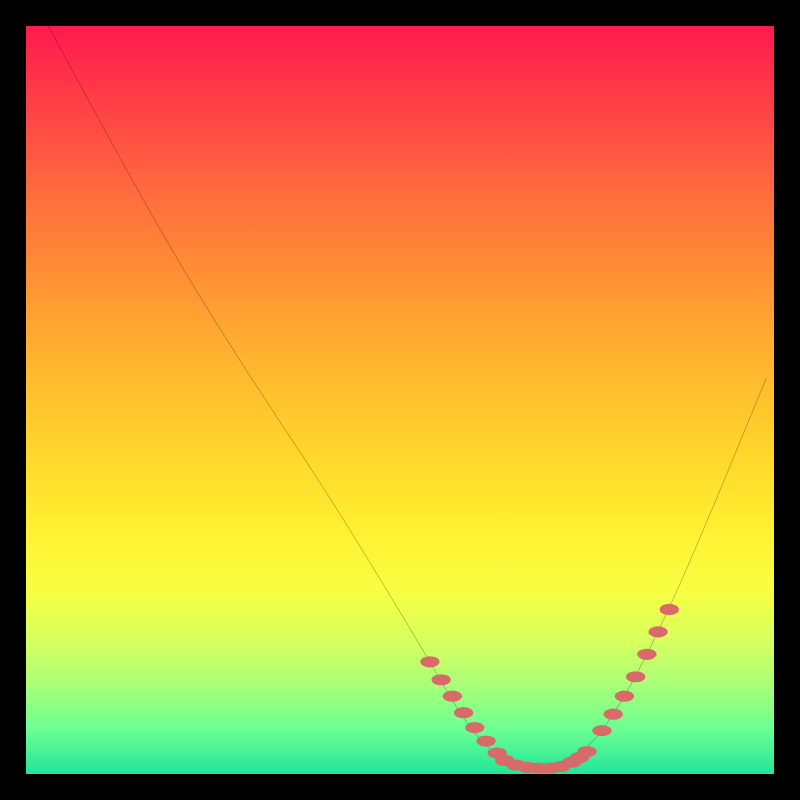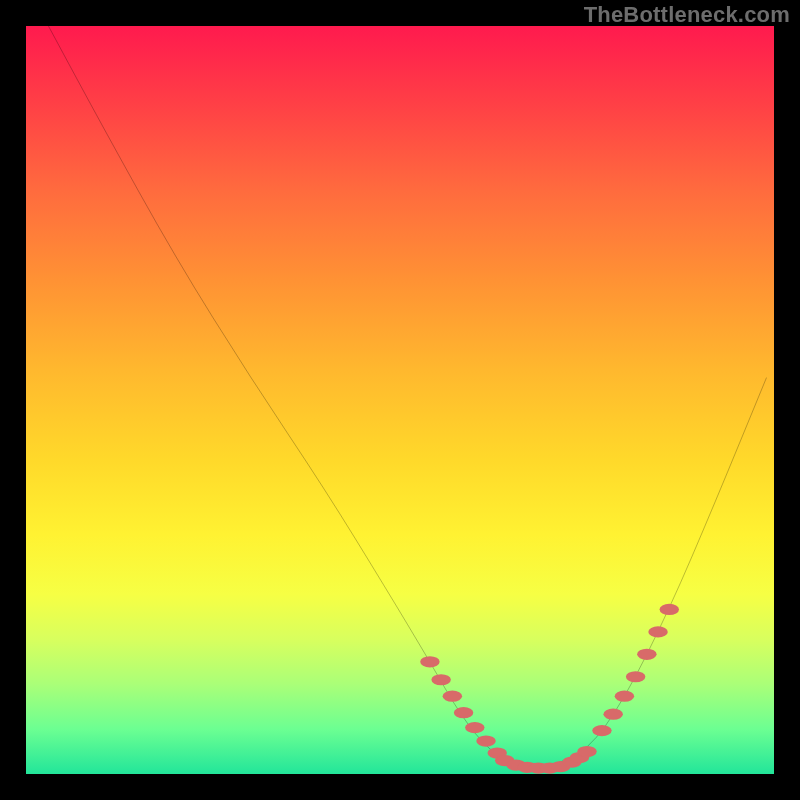--- a/index.html
+++ b/index.html
@@ -88,15 +88,14 @@
           <ellipse cx="80.00" cy="89.60" rx="1.3" ry="0.75" fill="#d86a69"></ellipse>
           <ellipse cx="81.50" cy="87.00" rx="1.3" ry="0.75" fill="#d86a69"></ellipse>
           <ellipse cx="83.00" cy="84.00" rx="1.3" ry="0.75" fill="#d86a69"></ellipse>
           <ellipse cx="84.50" cy="81.00" rx="1.3" ry="0.75" fill="#d86a69"></ellipse>
           <ellipse cx="86.00" cy="78.00" rx="1.3" ry="0.75" fill="#d86a69"></ellipse>
         </g>
     </svg>
 
   </div>
 
-  <div class="watermark">TheBottleneck.com</div>
 
 </div>
 
 </body></html>

